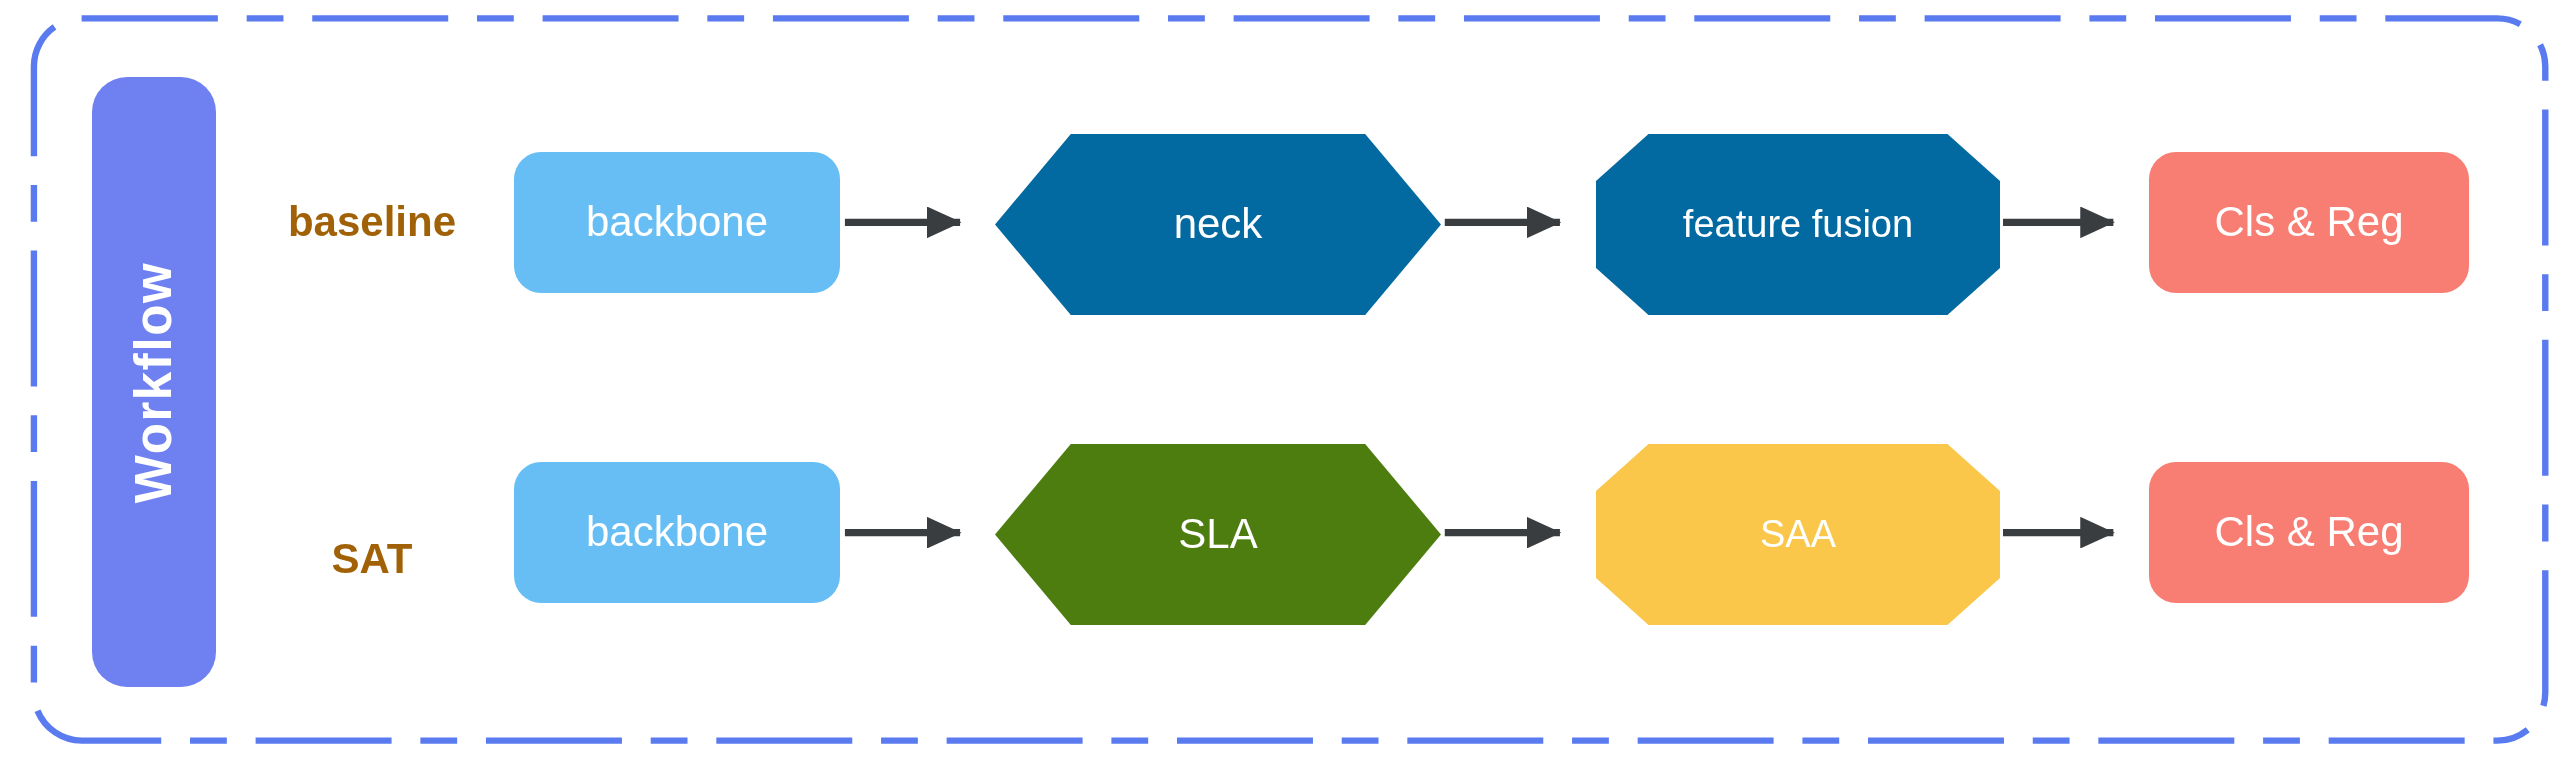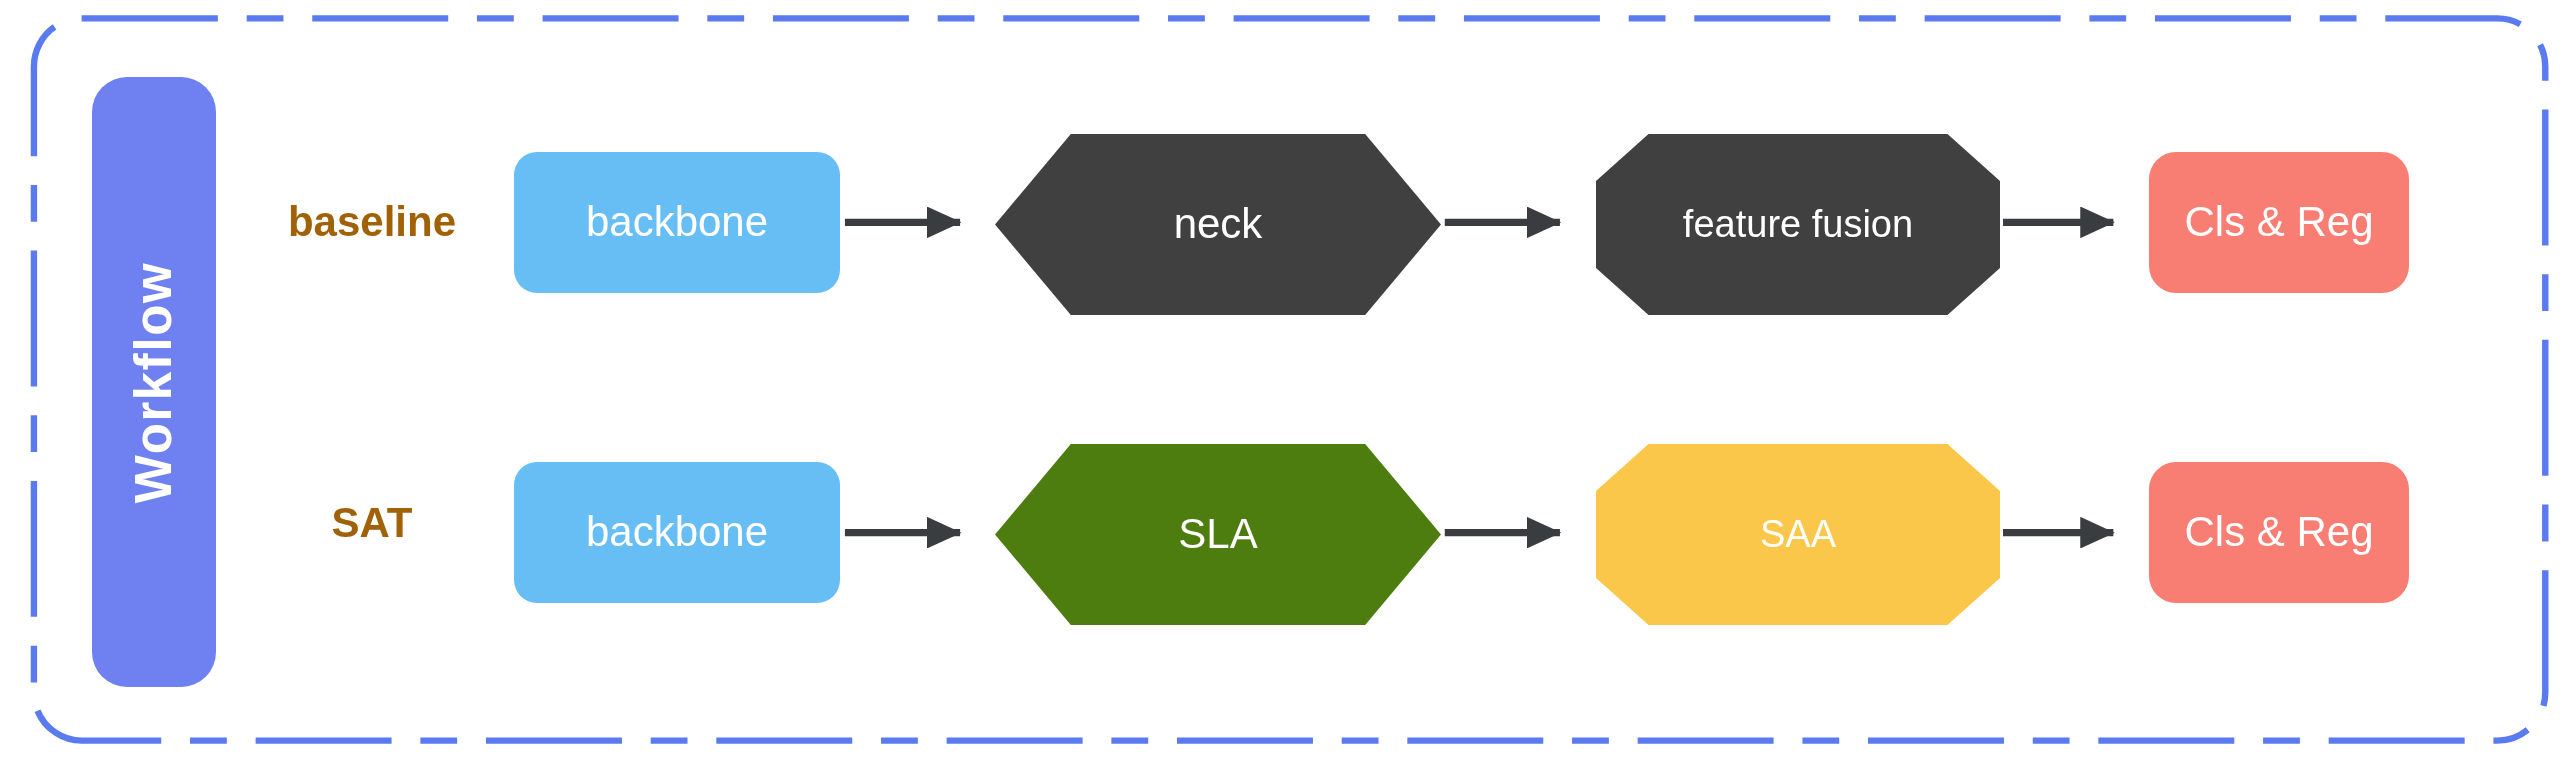--- a/index.html
+++ b/index.html
@@ -20,53 +20,53 @@
     color:#ffffff; font-size:51px; font-weight:bold; letter-spacing:1.6px;
   }
 
   
   .row-label {
     position:absolute; left:212px; width:320px; height:64px;
     display:flex; align-items:center; justify-content:center;
     font-size:42px; font-weight:bold; color:#a16207;
   }
   .row-label.r1 { top:190px; }
-  .row-label.r2 { top:491px; }
+  .row-label.r2 { top:527px; }
 
   
   .node {
     position:absolute; display:flex; align-items:center; justify-content:center;
     color:#ffffff; font-size:42px; text-align:center; line-height:1.25;
   }
   .rounded { border-radius:27px; height:141px; }
   .hexoct  { height:181px; }
 
   
   .r1.rounded { top:152px; }
   .r1.hexoct  { top:134px; }
   
   .r2.rounded { top:462px; }
   .r2.hexoct  { top:444px; }
 
   
   .col-backbone { left:514px;  width:326px; }
   .col-hex      { left:995px; width:446px; }
   .col-oct      { left:1596px; width:404px;border-radius:17px; }
-  .col-clsreg   { left:2149px; width:260px; }
+  .col-clsreg   { left:2149px; width:320px; }
 
   .shape-hexagon {
     clip-path:polygon(0% 50%, 17% 0%, 83% 0%, 100% 50%, 83% 100%, 17% 100%);
   }
   .shape-octagon {
     clip-path:polygon(0% 26%, 13% 0%, 87% 0%, 100% 26%, 100% 74%, 87% 100%, 13% 100%, 0% 74%);
     padding:0 56px; font-size:38px;
   }
 
-  .bg-backbone { background:#66BEF5;border-radius:23px; }
-  .bg-gray     { background:#404040; }
+  .bg-backbone { background:#66BEF5; }
+  .bg-gray     { background:#0369a1; }
   .bg-pink     { background:#4d7c0f; }
   .bg-yellow   { background:#FAC74B; }
   .bg-salmon   { background:#F87E73; }
 </style>
 </head>
 <body>
 
 <div id="canvas">
 
   <svg class="layer" aria-hidden="true" viewBox="0 0 3220 964" width="2576" height="771">

